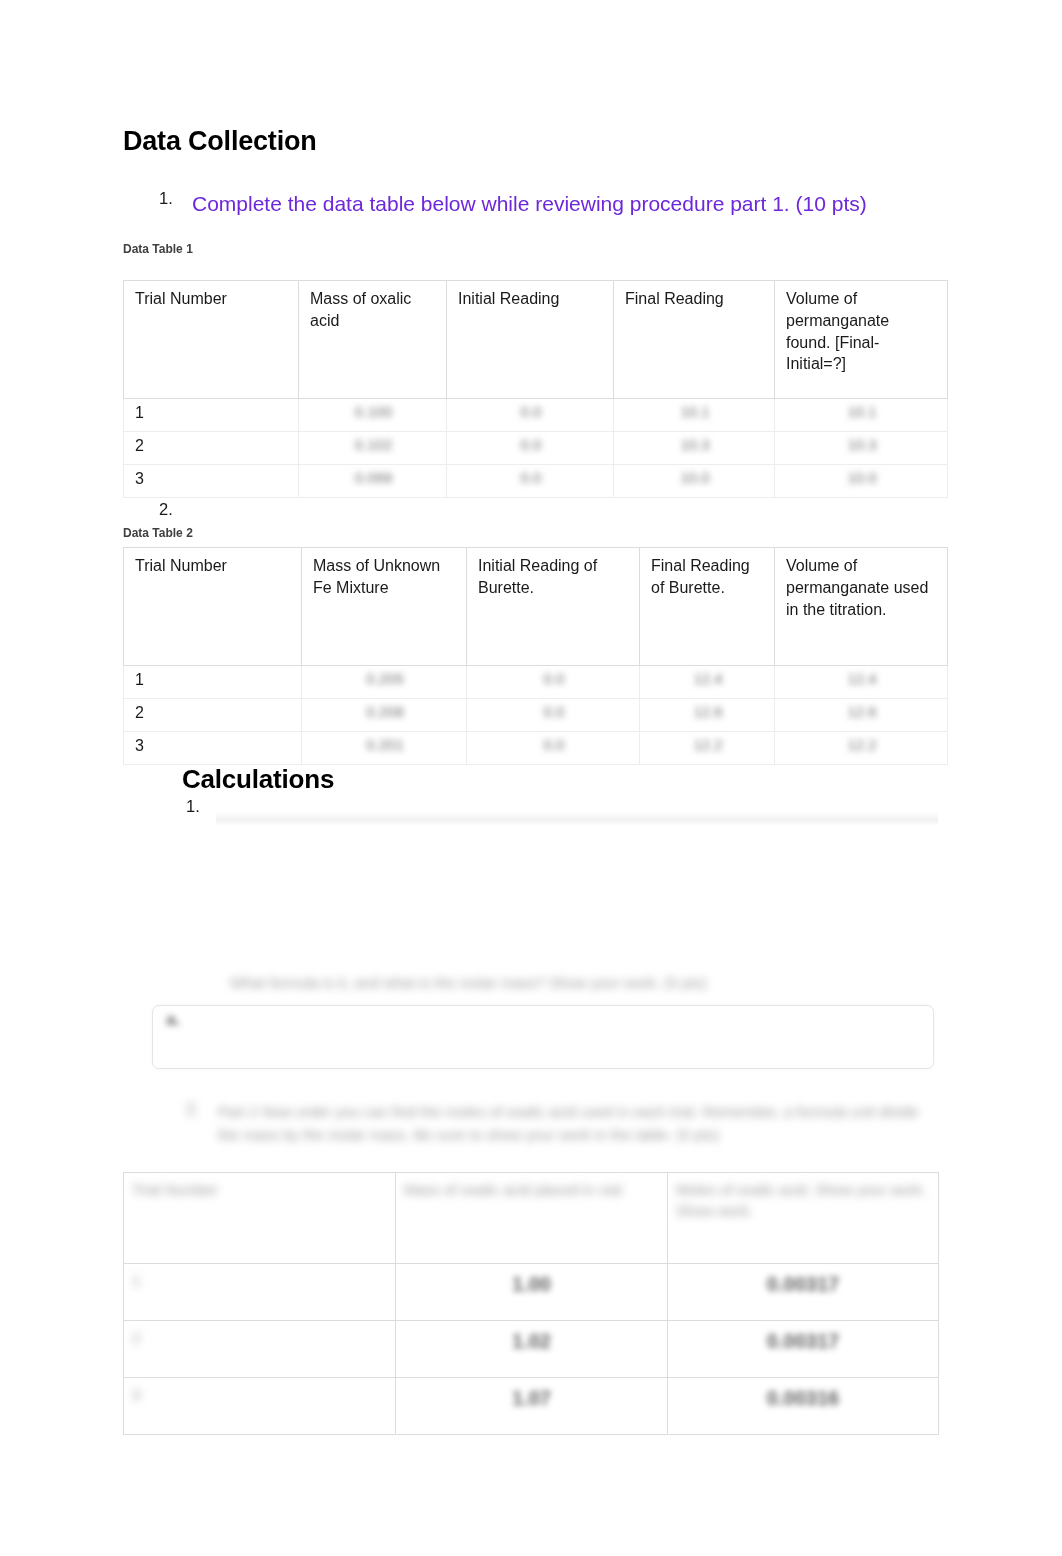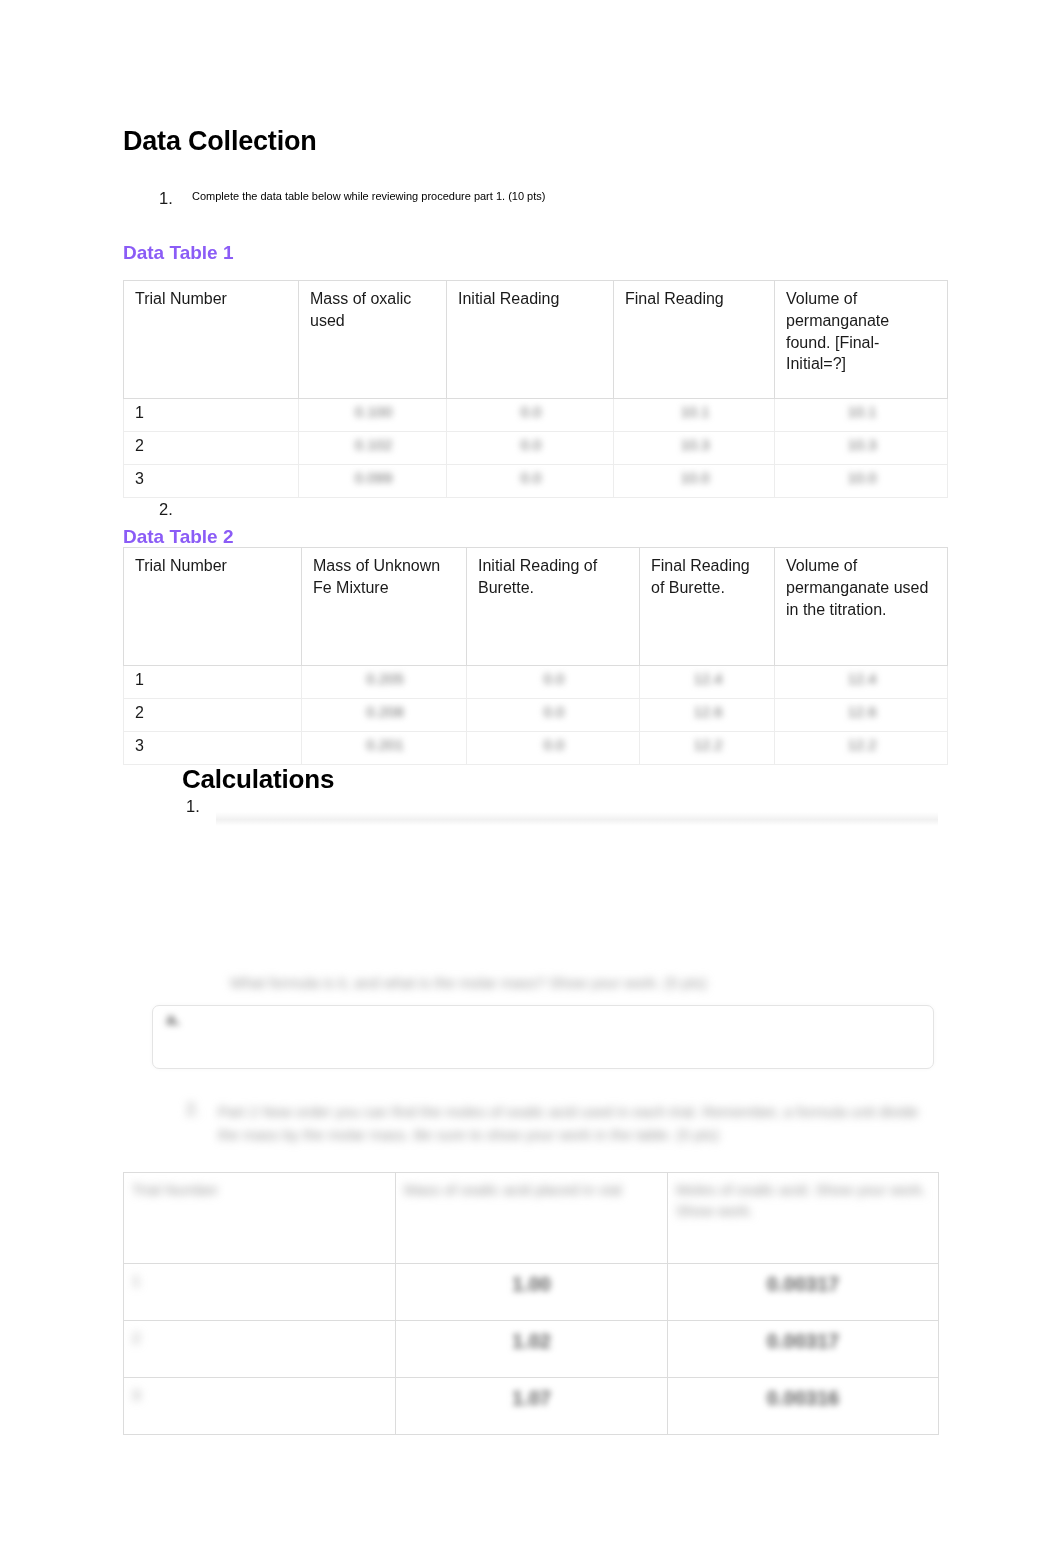--- a/index.html
+++ b/index.html
@@ -30,36 +30,36 @@
     letter-spacing: -0.2px;
     color: #000;
     white-space: nowrap;
     text-align: center;
   }
   .h1-data-collection { left: 123px; top: 126px; }
   .h1-calculations { left: 182px; top: 764px; font-size: 26px; }
 
   .body-text {
     position: absolute;
-    font-size: 11px;
+    font-size: 21px;
     line-height: 1.42;
-    color: #000000;
+    color: #6d28d9;
   }
 
   .list-num {
     position: absolute;
     font-size: 16.5px;
     color: #1a1a1a;
   }
 
   .bold-label {
     position: absolute;
-    font-size: 19px;
+    font-size: 12px;
     font-weight: bold;
-    color: #8b5cf6;
+    color: #404040;
     white-space: nowrap;
   }
 
   
   .text-band {
     position: absolute;
     background: linear-gradient(to bottom, rgba(0,0,0,0) 0%, rgba(0,0,0,0.055) 55%, rgba(0,0,0,0) 100%);
     pointer-events: none;
   }
 
@@ -150,21 +150,21 @@
     <colgroup>
       <col style="width:175px">
         <col style="width:148px">
         <col style="width:167px">
       <col style="width:161px">
         <col style="width:173px">
     </colgroup>
     <tbody>
       <tr>
         <td class="hdr-cell">Trial Number</td>
-        <td class="hdr-cell">Mass of oxalic used</td>
+        <td class="hdr-cell">Mass of oxalic acid</td>
         <td class="hdr-cell">Initial Reading</td>
         <td class="hdr-cell">Final Reading</td>
         <td class="hdr-cell">Volume of permanganate found. [Final-Initial=?]</td>
       </tr>
       <tr>
         <td class="row-cell">1</td>
         <td class="row-cell">
             <span class="cell-val blur">0.100</span>
           </td>
         <td class="row-cell">

